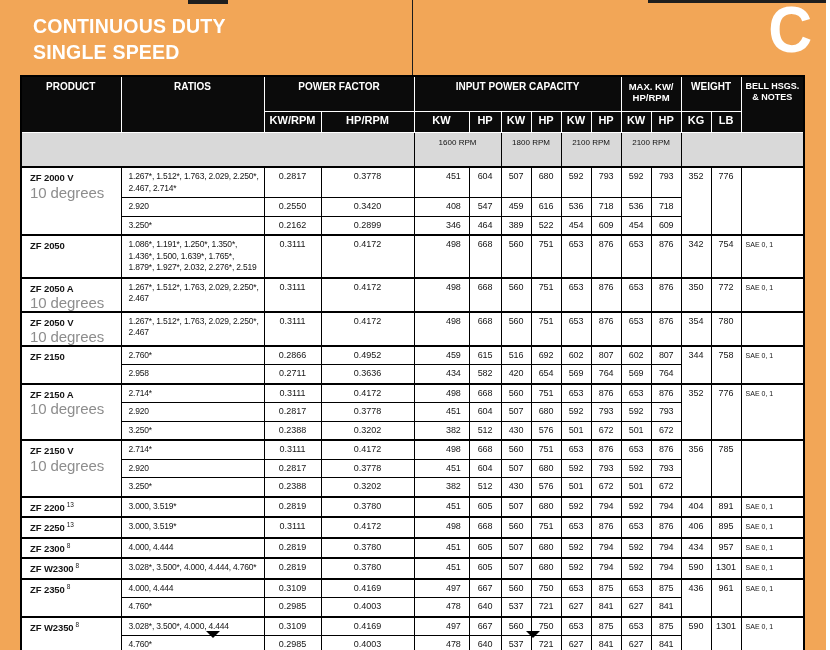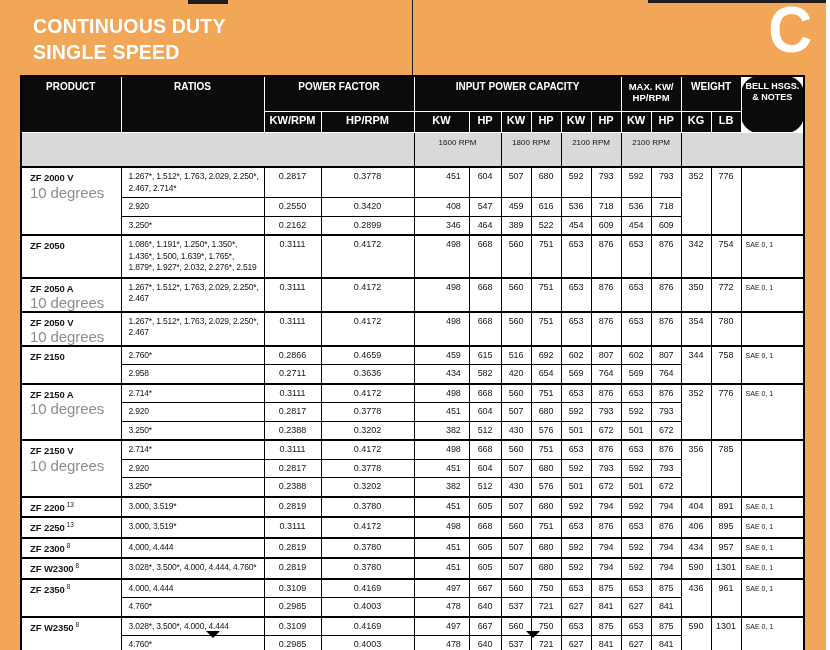--- a/index.html
+++ b/index.html
@@ -25,21 +25,21 @@
   table.spec { position:absolute; left:20px; top:75px; width:783px;
     border-collapse:collapse; table-layout:fixed; background:#fff;
     border:2px solid #000; }
   .spec th, .spec td { overflow:hidden; }
 
   thead th { background:#0b0b0b; color:#fff; border:1px solid #fff;
     font-weight:bold; vertical-align:top; padding:4px 1px 2px; font-size:10px; line-height:11px; text-align:center; }
   thead tr.h1 th { height:28px; }
   thead tr.h2 th { height:15px; padding:3px 0 2px; font-size:11px; }
   thead th.th-product { text-align:left; padding-left:24px; }
-  thead th.th-notes { font-size:9px;border-radius:18px; }
+  thead th.th-notes { font-size:9px; }
   thead th.th-max { font-size:9.5px; }
 
   tr.rpm-row td { background:#D9D9D9; color:#111; font-size:8px; line-height:9px;
     border:1px solid #000; text-align:center; padding:3px 0 17px; height:13px; font-weight:normal; }
 
   tbody td { border:1px solid #000; font-size:9px; line-height:11.5px; color:#151515;
     padding:3px 2px; vertical-align:top; background:#fff; }
   tbody tr.gstart td { border-top:2px solid #000; }
 
   td.ratios-cell { text-align:left; padding-left:7px; padding-right:2px;
@@ -222,21 +222,21 @@
           <td class="num-cell">653</td>
           <td class="num-cell">876</td>
           <td class="wt-cell" rowspan="1">354</td>
           <td class="wt-cell" rowspan="1">780</td>
           <td class="notes-cell" rowspan="1"></td>
         </tr>
         <tr class="gstart">
           <td class="product-cell" rowspan="2"><span class="pname">ZF 2150</span></td>
           <td class="ratios-cell">2.760*</td>
           <td class="pf-cell">0.2866</td>
-          <td class="pf-cell">0.4659</td>
+          <td class="pf-cell">0.4952</td>
           <td class="num-cell first-kw">459</td>
           <td class="num-cell">615</td>
           <td class="num-cell">516</td>
           <td class="num-cell">692</td>
           <td class="num-cell">602</td>
           <td class="num-cell">807</td>
           <td class="num-cell">602</td>
           <td class="num-cell">807</td>
           <td class="wt-cell" rowspan="2">344</td>
           <td class="wt-cell" rowspan="2">758</td>

